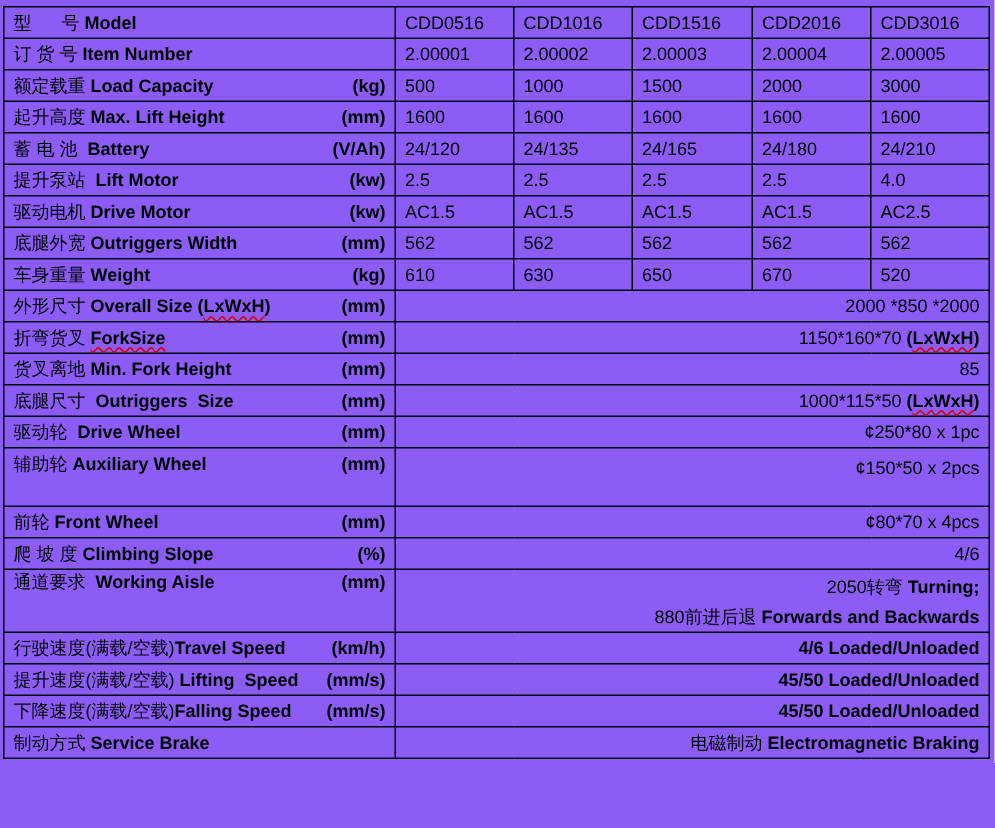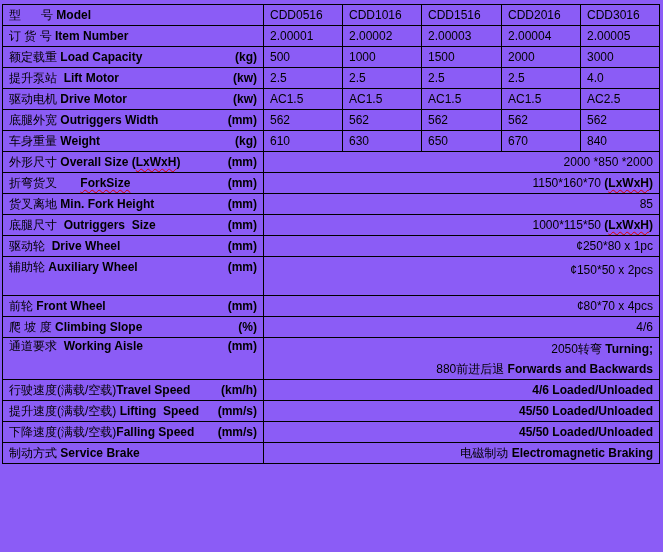--- a/index.html
+++ b/index.html
@@ -100,20 +100,46 @@
           </td>
           <td class="val"><span class="run">500</span></td>
           <td class="val"><span class="run">1000</span></td>
           <td class="val"><span class="run">1500</span></td>
           <td class="val"><span class="run">2000</span></td>
           <td class="val"><span class="run">3000</span></td>
         </tr>
         <tr>
           <td>
             <div class="lwrap">
+              <span><span class="run">起升高度 </span><span class="run b">Max. Lift Height</span></span>
+              <span class="run b">(mm)</span>
+            </div>
+          </td>
+          <td class="val"><span class="run">1600</span></td>
+          <td class="val"><span class="run">1600</span></td>
+          <td class="val"><span class="run">1600</span></td>
+          <td class="val"><span class="run">1600</span></td>
+          <td class="val"><span class="run">1600</span></td>
+        </tr>
+        <tr>
+          <td>
+            <div class="lwrap">
+              <span><span class="run">蓄 电 池  </span><span class="run b">Battery</span></span>
+              <span class="run b">(V/Ah)</span>
+            </div>
+          </td>
+          <td class="val"><span class="run">24/120</span></td>
+          <td class="val"><span class="run">24/135</span></td>
+          <td class="val"><span class="run">24/165</span></td>
+          <td class="val"><span class="run">24/180</span></td>
+          <td class="val"><span class="run">24/210</span></td>
+        </tr>
+        <tr>
+          <td>
+            <div class="lwrap">
               <span><span class="run">提升泵站  </span><span class="run b">Lift Motor</span></span>
               <span class="run b">(kw)</span>
             </div>
           </td>
           <td class="val"><span class="run">2.5</span></td>
           <td class="val"><span class="run">2.5</span></td>
           <td class="val"><span class="run">2.5</span></td>
           <td class="val"><span class="run">2.5</span></td>
           <td class="val"><span class="run">4.0</span></td>
         </tr>
@@ -147,37 +173,37 @@
           <td>
             <div class="lwrap">
               <span><span class="run">车身重量 </span><span class="run b">Weight</span></span>
               <span class="run b">(kg)</span>
             </div>
           </td>
           <td class="val"><span class="run">610</span></td>
           <td class="val"><span class="run">630</span></td>
           <td class="val"><span class="run">650</span></td>
           <td class="val"><span class="run">670</span></td>
-          <td class="val"><span class="run">840</span></td>
+          <td class="val"><span class="run">520</span></td>
         </tr>
         <tr>
           <td>
             <div class="lwrap">
               <span><span class="run">外形尺寸 </span><span class="run b">Overall Size (</span><span class="run b sq" style="text-decoration-color: rgb(221, 0, 0);">LxWxH</span><span class="run b">)</span></span>
               <span class="run b">(mm)</span>
             </div>
           </td>
           <td class="val" colspan="5">
             <div class="line"><span class="run">2000 *850 *2000</span></div>
           </td>
         </tr>
         <tr>
           <td>
             <div class="lwrap">
-              <span><span class="run">折弯货叉 </span><span class="run b sq" style="text-decoration-color: rgb(221, 0, 0); margin-left: 20px;">ForkSize</span></span>
+              <span><span class="run">折弯货叉 </span><span class="run b sq" style="text-decoration-color: rgb(221, 0, 0);">ForkSize</span></span>
               <span class="run b">(mm)</span>
             </div>
           </td>
           <td class="val" colspan="5">
             <div class="line"><span class="run">1150*160*70 </span><span class="run b">(</span><span class="run b sq" style="text-decoration-color: rgb(221, 0, 0);">LxWxH</span><span class="run b">)</span></div>
           </td>
         </tr>
         <tr>
           <td>
             <div class="lwrap">

